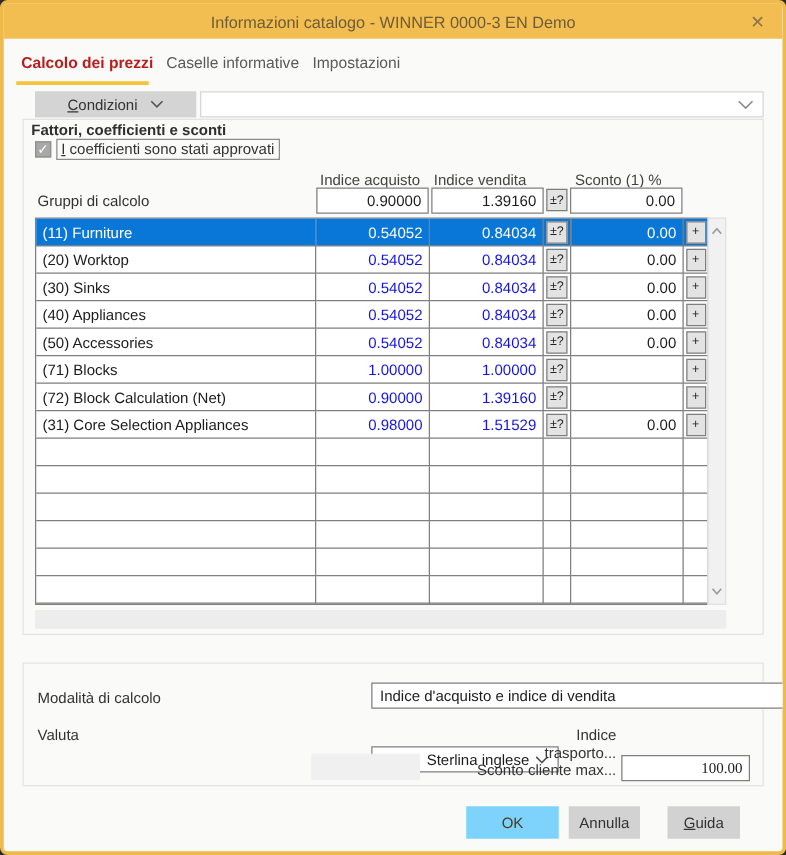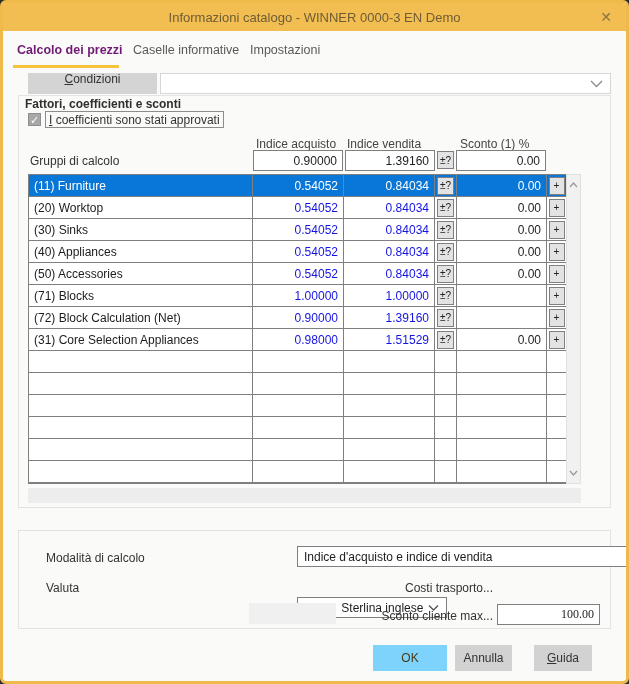--- a/index.html
+++ b/index.html
@@ -9,40 +9,40 @@
   .abs{position:absolute;}
 
   
   .titlebar{left:0;top:0;width:623px;height:28px;background:#f2be51;display:flex;align-items:center;justify-content:center;}
   .titletext{font-size:13px;color:#6e5c36;}
   .closebtn{position:absolute;right:8px;top:0;width:24px;height:28px;display:flex;align-items:center;justify-content:center;
             font-size:14px;color:#8a7448;cursor:default;}
 
   
   .tab{position:absolute;top:40px;font-size:12.5px;color:#5a5a5a;white-space:nowrap;}
-  .tab.sel{font-weight:bold;color:#701a75;}
+  .tab.sel{font-weight:bold;color:#b91c1c;}
   .tabline{left:10px;top:62px;width:106px;height:3px;background:#f5c43d;}
 
   
   .condbtn{left:25px;top:70px;width:129px;height:21px;background:#d4d4d4;border:none;font-size:12px;color:#333;
-           display:flex;align-items:center;justify-content:center;gap:10px;font-family:inherit;flex-direction:column;}
+           display:flex;align-items:center;justify-content:center;gap:10px;font-family:inherit;}
   .topcombo{left:157px;top:70px;width:451px;height:21px;background:#fff;border:1px solid #d6d6d6;}
   .chev{position:absolute;right:7px;top:50%;transform:translateY(-50%);}
 
   
   .gbox{border:1px solid #e3e3e3;background:transparent;}
   .gbox1{left:15px;top:92px;width:593px;height:413px;}
   .gbox2{left:15px;top:527px;width:593px;height:99px;}
   .gcaption{left:22px;top:94px;font-size:12px;font-weight:bold;color:#2f2f2f;}
 
   
   .cb{left:25px;top:110px;width:13px;height:13px;background:#a8a8a8;border:1px solid #8e8e8e;color:#fff;
       font-size:11px;line-height:12px;text-align:center;}
   .cblabel{left:42px;top:108px;height:17px;border:1px solid #8c8c8c;font-size:12px;color:#333;
-           display:flex;align-items:center;padding:0 3px;background:transparent;}
+           display:flex;padding:0 3px;background:transparent;}
 
   
   .colhdr{top:134px;font-size:12px;color:#444;}
 
   
   .rowlabel{font-size:12px;color:#333;}
   .field{background:#fff;border:1px solid #7f7f7f;font-size:12px;color:#1c1c1c;display:flex;align-items:center;}
   .num{justify-content:flex-end;padding-right:5px;}
   .minibtn{background:#e3e3e3;border:1px solid #7f7f7f;font-size:10px;color:#222;padding:0;
            font-family:inherit;width:17px;height:18px;line-height:15px;}
@@ -58,21 +58,21 @@
   .gbtncell{justify-content:center;padding:0;}
   .gc.sel{background:#0877d8;color:#fff;}
   .gc.sel.blue{color:#fff;}
 
   
   .vscroll{left:563px;top:171px;width:15px;height:310px;background:#f1f1f1;border:1px solid #e0e0e0;}
   .varrow{position:absolute;left:0;width:13px;height:16px;display:flex;align-items:center;justify-content:center;}
   .hscroll{left:25px;top:485px;width:553px;height:15px;background:#ededed;}
 
   
-  .blabel{font-size:12px;color:#333;margin-left:16px;}
+  .blabel{font-size:12px;color:#333;}
   .combo{background:#fff;border:1px solid #7f7f7f;font-size:12px;color:#1c1c1c;display:flex;align-items:center;
          padding-left:6px;position:relative;}
   .rlabel{font-size:12px;color:#333;text-align:right;}
   .grayfill{left:246px;top:600px;width:87px;height:21px;background:#f0f0f0;}
 
   
   .btn{height:26px;border:none;font-size:12px;color:#333;font-family:inherit;}
   .btn-ok{left:370px;top:642px;width:74px;background:#7dd3fc;color:#4a3a1a;}
   .btn-gray{background:#d2d2d2;}
   .btn-annulla{left:452px;top:642px;width:57px;}
@@ -271,21 +271,21 @@
     </div>
 
     <div class="abs blabel" style="left:27px;top:578px;">Valuta</div>
     <div class="abs combo" style="left:246px;top:573px;width:150px;height:21px;">
       <span>GBP</span>
       <span style="margin-left:12px;">Sterlina inglese</span>
       <svg class="chev" width="11" height="7">
           <polyline points="1,1 5.5,5.5 10,1" fill="none" stroke="#555" stroke-width="1.3"></polyline>
         </svg>
     </div>
-    <div class="abs rlabel" style="left:400px;top:578px;width:90px;">Costi  trasporto...</div>
+    <div class="abs rlabel" style="left:400px;top:578px;width:90px;">Indice  trasporto...</div>
 
     <div class="abs grayfill"></div>
     <div class="abs rlabel" style="left:370px;top:606px;width:120px;">Sconto cliente max...</div>
     <div class="abs field num" style="left:494px;top:601px;width:103px;height:21px;font-family:Liberation Serif, serif;">100.00</div>
 
     <button class="abs btn btn-ok">OK</button>
     <button class="abs btn btn-gray btn-annulla">Annulla</button>
     <button class="abs btn btn-gray btn-guida"><u>G</u>uida</button>
 
   </div>

